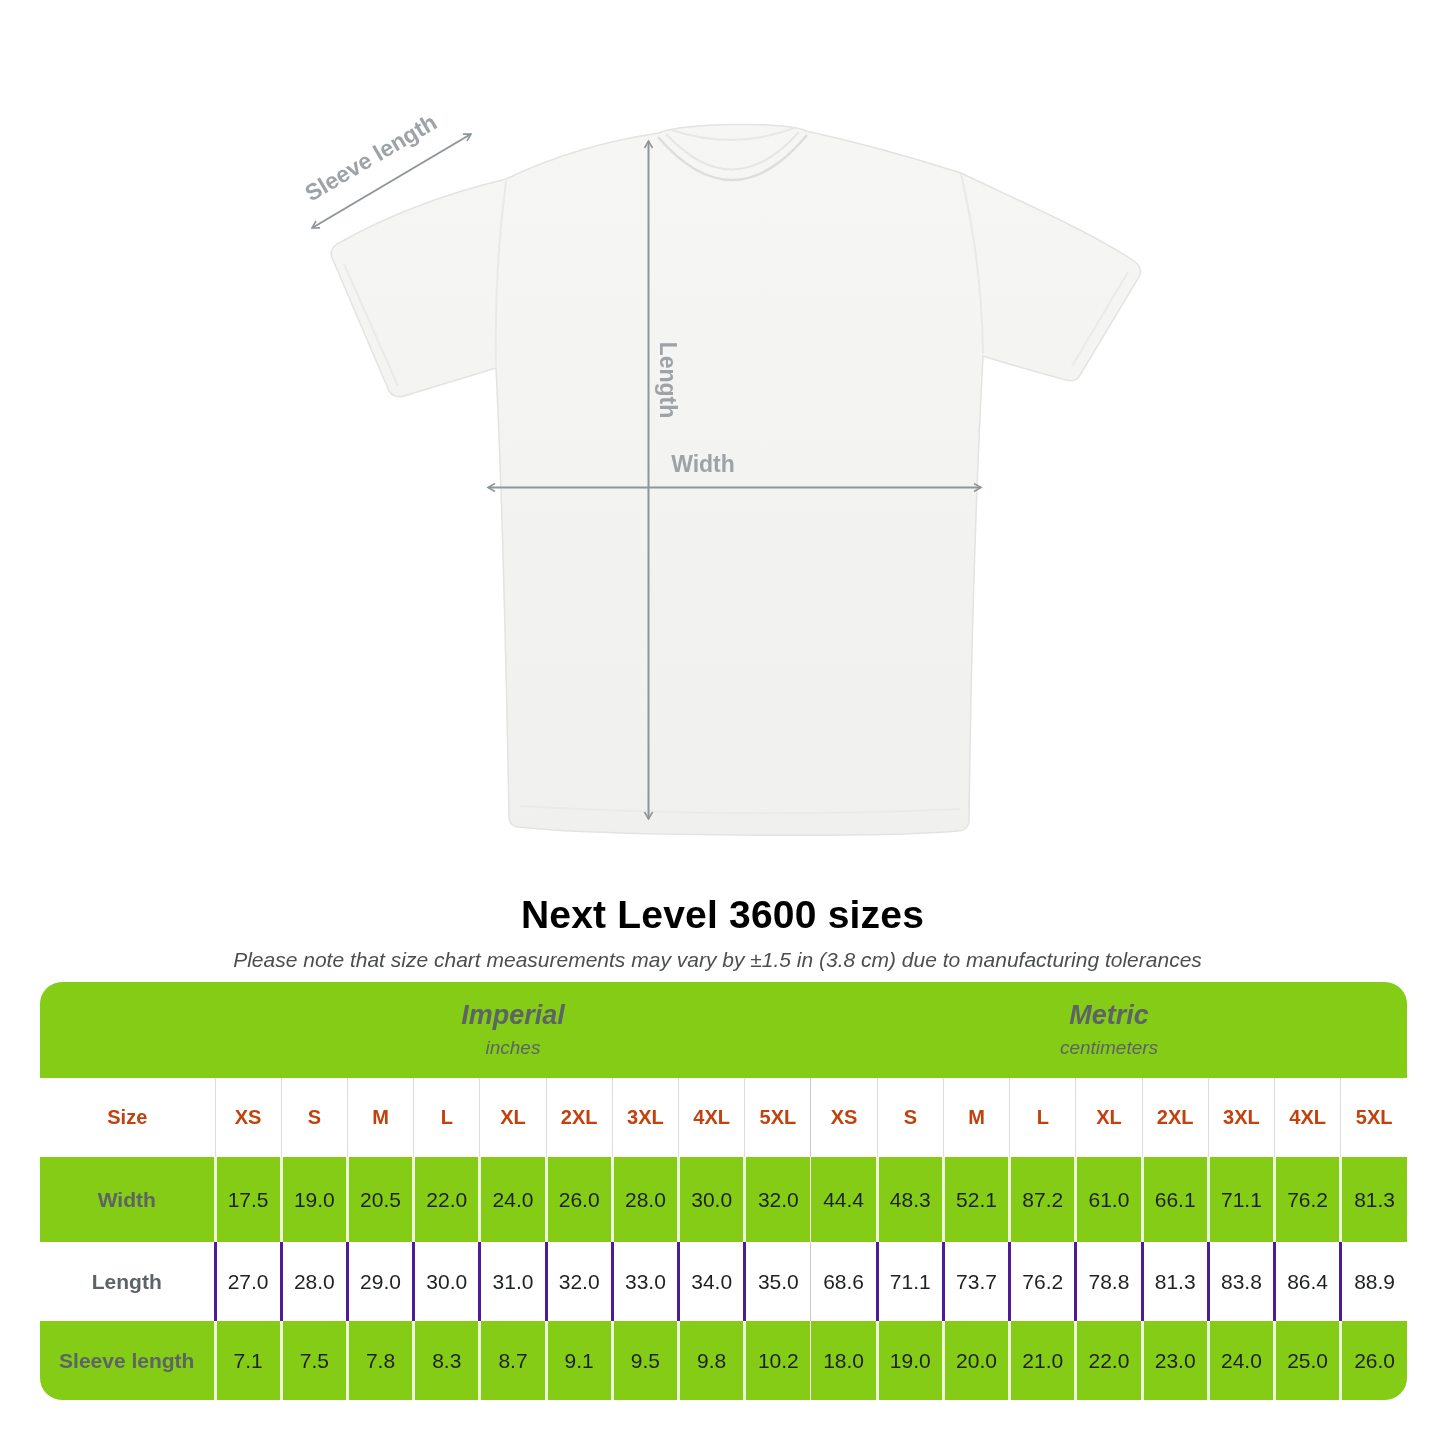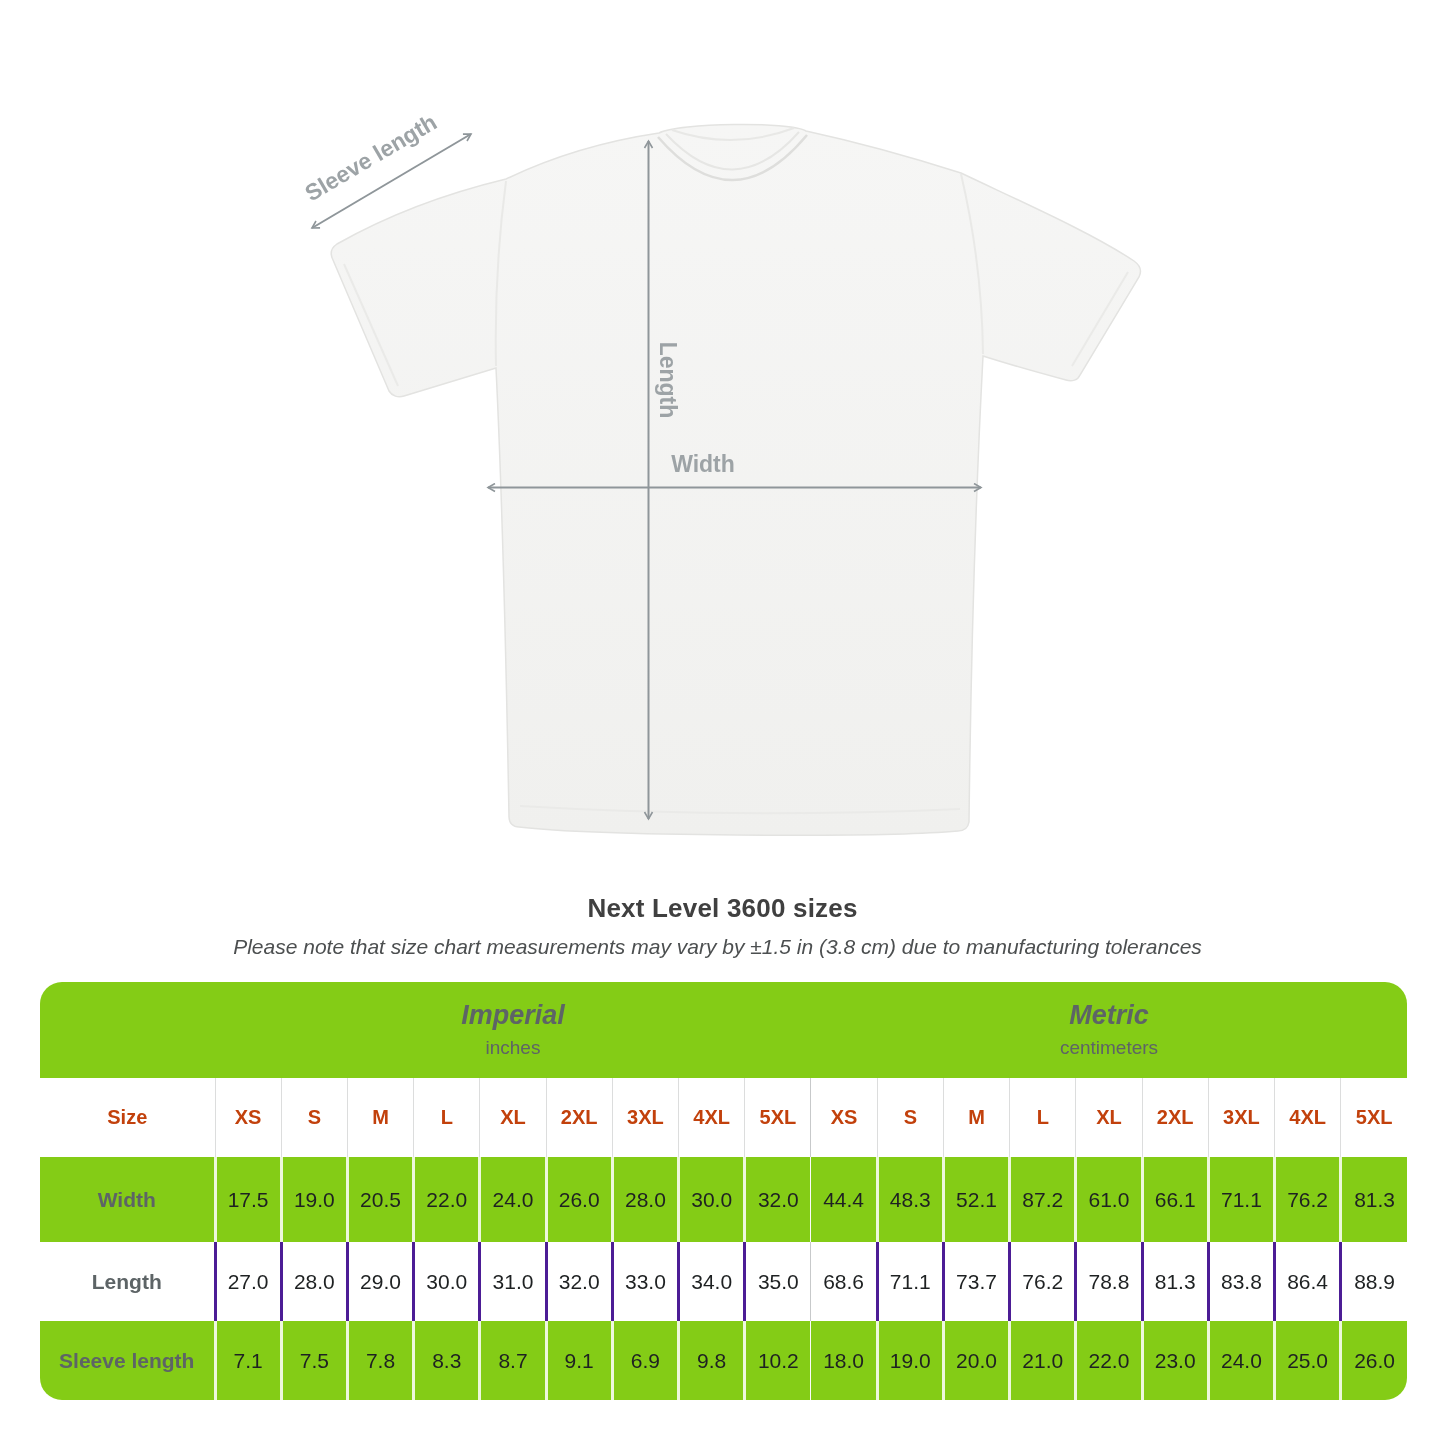--- a/index.html
+++ b/index.html
@@ -10,42 +10,42 @@
   .diagram{position:absolute;left:0;top:0;width:1445px;height:875px;}
   .diagram svg{position:absolute;left:0;top:0;}
   .measure-label{position:absolute;font-weight:bold;color:#9da3a6;font-size:23px;
                  white-space:nowrap;transform-origin:center center;}
   #sleeve-label{left:371px;top:158px;transform:translate(-50%,-50%) rotate(-30.5deg);}
   #length-label{left:667px;top:380px;transform:translate(-50%,-50%) rotate(90deg);}
   #width-label{left:703px;top:464px;transform:translate(-50%,-50%);}
 
   
   .title-block{position:absolute;left:0;top:893px;width:1445px;text-align:center;}
-  .title-block h1{margin:0;font-size:26px;font-weight:bold;color:#404040;letter-spacing:.2px;}
+  .title-block h1{margin:0;font-size:39px;font-weight:bold;color:#000000;letter-spacing:.2px;}
   .title-block p{margin:11px 10px 0 0;font-size:21px;font-style:italic;color:#4c4f50;}
 
   
   .table-wrap{position:absolute;left:40px;top:982px;width:1367px;height:418px;
               border-radius:22px;overflow:hidden;background:#ffffff;}
   table.size-table{border-collapse:collapse;table-layout:fixed;width:100%;height:100%;}
   table.size-table col.c-label{width:175px;}
   tr.band-gray{background:#84cc16;}
   tr.band-white{background:#ffffff;}
   th,td{padding:0;text-align:center;vertical-align:middle;font-weight:normal;}
   tr.r-sizes th,tr.r-data th{border-left:1px solid #dcdddd;}
   tr.r-sizes th:first-child,tr.r-data th:first-child{border-left:none;}
   tr.r-sizes th{font-size:20px;font-weight:bold;color:#c2410c;}
   tr.r-data td{border-left:3px solid #4c1d95;font-size:21px;color:#1e2122;}
   tr.band-gray td{border-left-color:rgba(255,255,255,.85);}
   tr.band-gray th{border-left-color:rgba(255,255,255,.85);}
   th.rowlabel{font-size:21px;font-weight:bold;color:#5d6466;}
   th.sec-split,td.sec-split{border-left:1px solid #c7c9ca !important;}
   tr.band-gray th.sec-split,tr.band-gray td.sec-split{border-left:1px solid #fbfbfb !important;}
   .sec-title{font-size:27px;font-weight:bold;font-style:italic;color:#5d6466;line-height:1.1;}
-  .sec-unit{font-size:19px;color:#5d6466;margin-top:7px;}
+  .sec-unit{font-size:19px;font-style:italic;color:#5d6466;margin-top:7px;}
 </style>
 </head>
 <body>
 
 <div class="diagram">
   <svg width="1445" height="875" viewBox="0 0 1445 875">
     <defs>
       <linearGradient id="shirtGrad" x1="0" y1="0" x2="0" y2="1">
         <stop offset="0" stop-color="#f6f6f5"></stop>
         <stop offset="1" stop-color="#f0f0ee"></stop>
@@ -190,21 +190,21 @@
   </tr>
 
   <tr class="band-gray r-data" style="height:79px;">
     <th class="rowlabel">Sleeve length</th>
     <td>7.1</td>
     <td>7.5</td>
     <td>7.8</td>
     <td>8.3</td>
     <td>8.7</td>
     <td>9.1</td>
-    <td>6.9</td>
+    <td>9.5</td>
     <td>9.8</td>
     <td>10.2</td>
     <td class="sec-split">18.0</td>
     <td>19.0</td>
     <td>20.0</td>
     <td>21.0</td>
     <td>22.0</td>
     <td>23.0</td>
     <td>24.0</td>
     <td>25.0</td>

